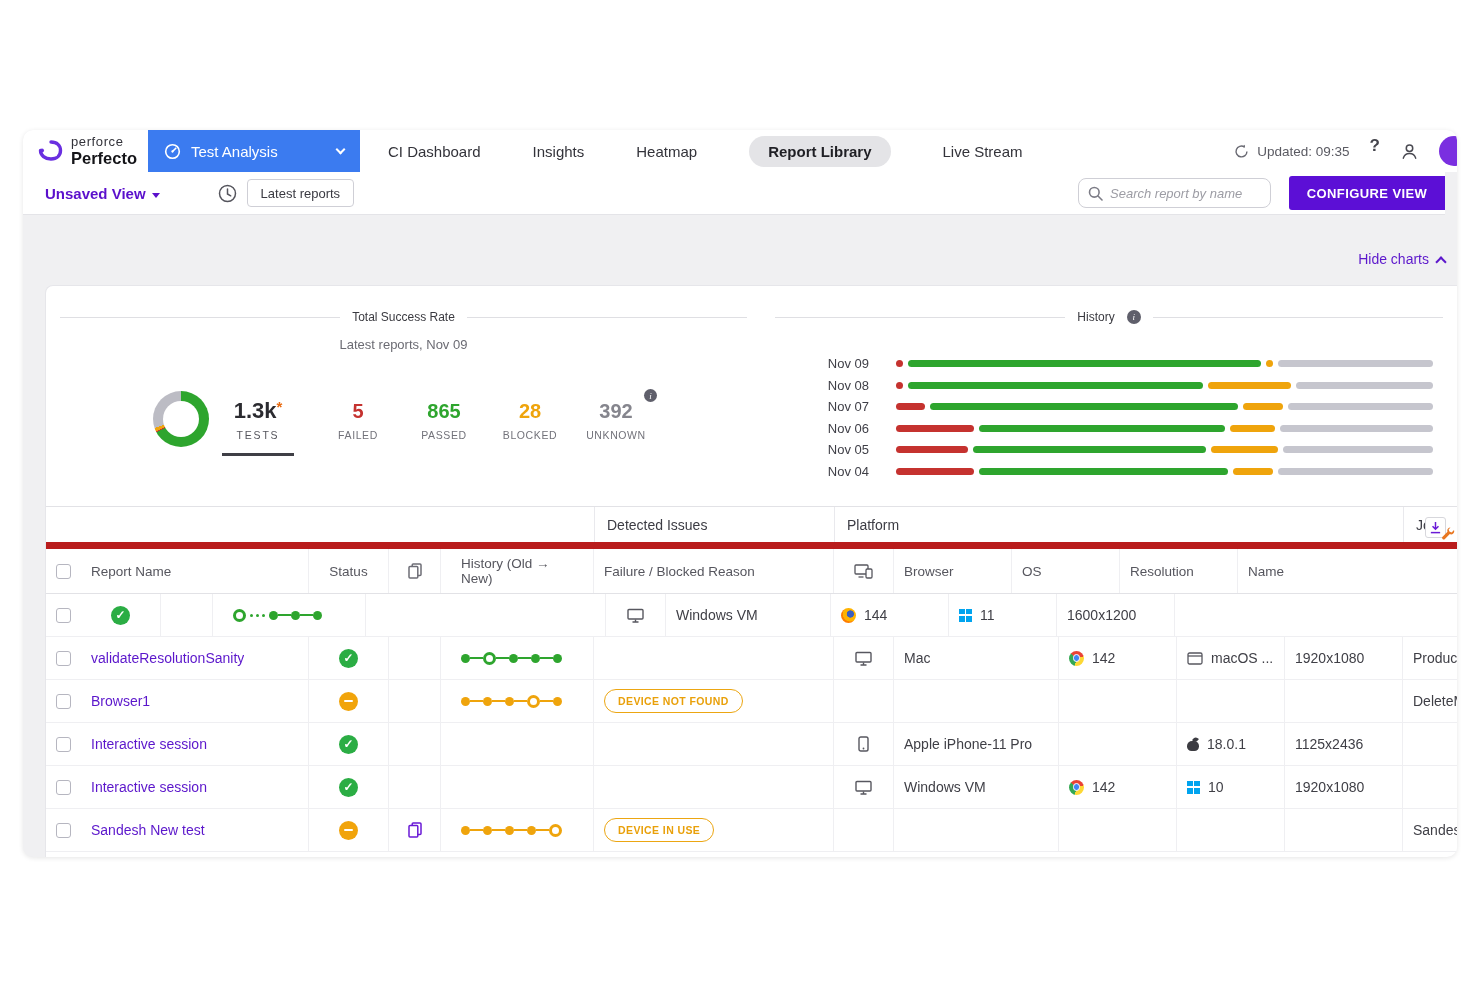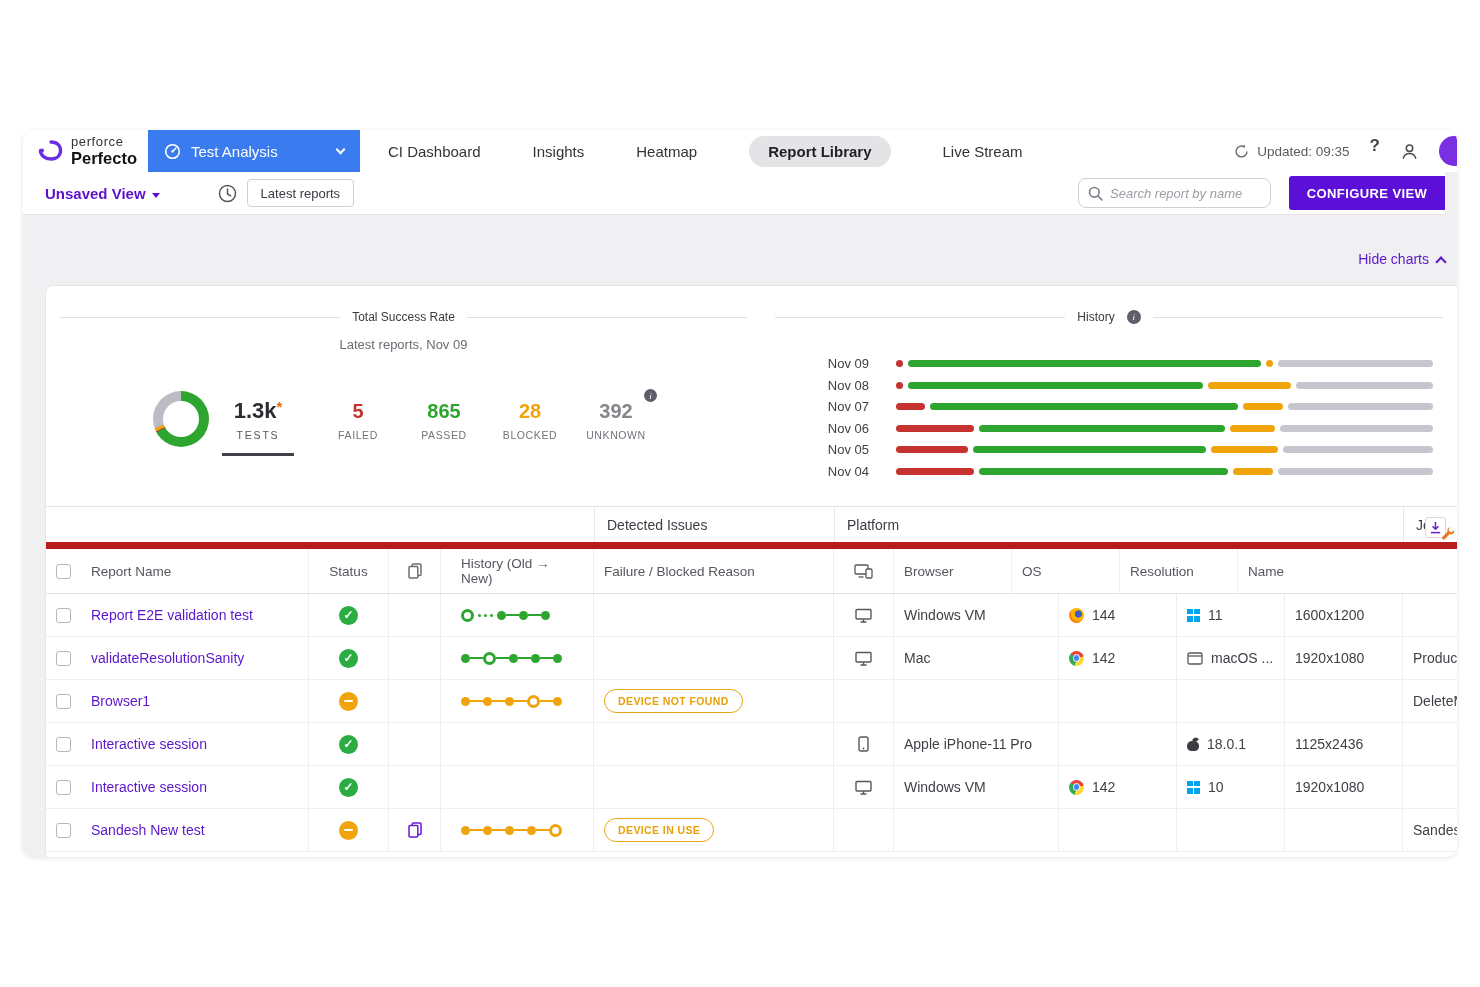--- a/index.html
+++ b/index.html
@@ -378,23 +378,20 @@
           <div class="cell c-os" data-interactable="true">OS</div>
           <div class="cell c-res" data-interactable="true">Resolution</div>
           <div class="cell c-job" data-interactable="true">Name</div>
         </div>
 
         <div class="t-body" data-interactable="false">
             <div class="t-row" data-interactable="false">
               <div class="cell c-check" data-interactable="false">
                 <span class="checkbox" data-interactable="true"></span>
               </div>
-              <div class="cell c-name" data-interactable="false">
-                <span class="report-link" data-interactable="true">Report E2E validation test</span>
-              </div>
               <div class="cell c-status" data-interactable="false">
                 <span class="status passed" data-interactable="false">✓</span>
               </div>
               <div class="cell c-copy" data-interactable="false"></div>
               <div class="cell c-history" data-interactable="false">
                 <div class="track green" data-interactable="false">
                   <span class="ring" data-interactable="false"></span>
                   <span class="mini" data-interactable="false">
                     <i></i>
                     <i></i>

